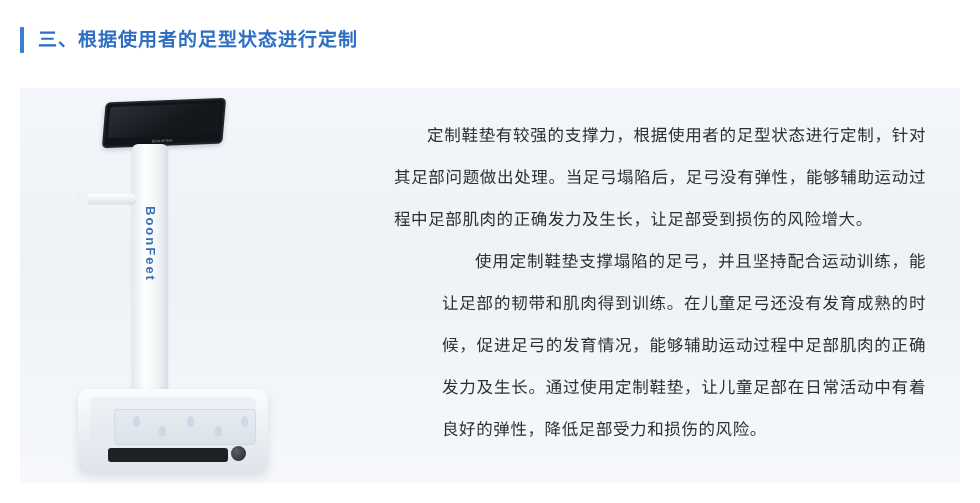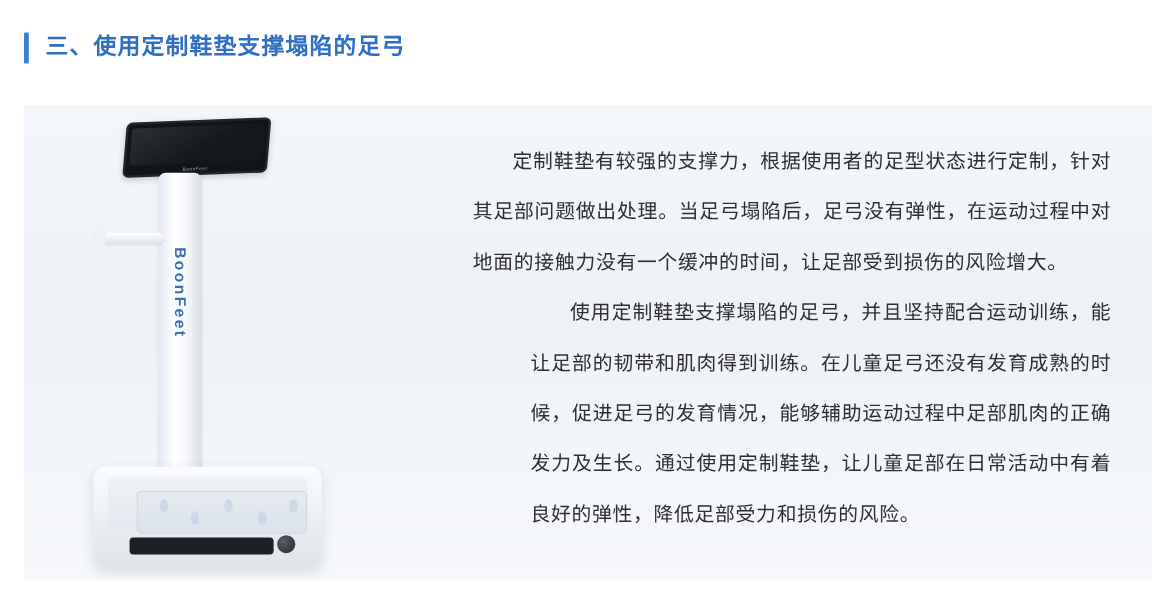--- a/index.html
+++ b/index.html
@@ -227,21 +227,21 @@
     margin-left: 48px;
   }
 </style>
 </head>
 <body>
 
 <div class="page">
 
   <div class="heading">
     <span class="heading-bar"></span>
-    <span class="heading-text">三、使用定制鞋垫支撑塌陷的足弓</span>
+    <span class="heading-text">三、根据使用者的足型状态进行定制</span>
   </div>
 
   <div class="content">
 
     <div class="figure">
       <div class="device">
 
         <div class="monitor">
           <div class="monitor-screen"></div>
           <div class="monitor-chin">BoonFeet</div>
@@ -265,18 +265,18 @@
             </div>
           </div>
           <div class="slot"></div>
           <div class="knob"></div>
         </div>
 
       </div>
     </div>
 
     <div class="text-col">
-      <p class="para">定制鞋垫有较强的支撑力，根据使用者的足型状态进行定制，针对其足部问题做出处理。当足弓塌陷后，足弓没有弹性，在运动过程中对地面的接触力没有一个缓冲的时间，让足部受到损伤的风险增大。</p>
+      <p class="para">定制鞋垫有较强的支撑力，根据使用者的足型状态进行定制，针对其足部问题做出处理。当足弓塌陷后，足弓没有弹性，能够辅助运动过程中足部肌肉的正确发力及生长，让足部受到损伤的风险增大。</p>
       <p class="para">使用定制鞋垫支撑塌陷的足弓，并且坚持配合运动训练，能让足部的韧带和肌肉得到训练。在儿童足弓还没有发育成熟的时候，促进足弓的发育情况，能够辅助运动过程中足部肌肉的正确发力及生长。通过使用定制鞋垫，让儿童足部在日常活动中有着良好的弹性，降低足部受力和损伤的风险。</p>
     </div>
 
   </div>
 </div>
 
 </body></html>

